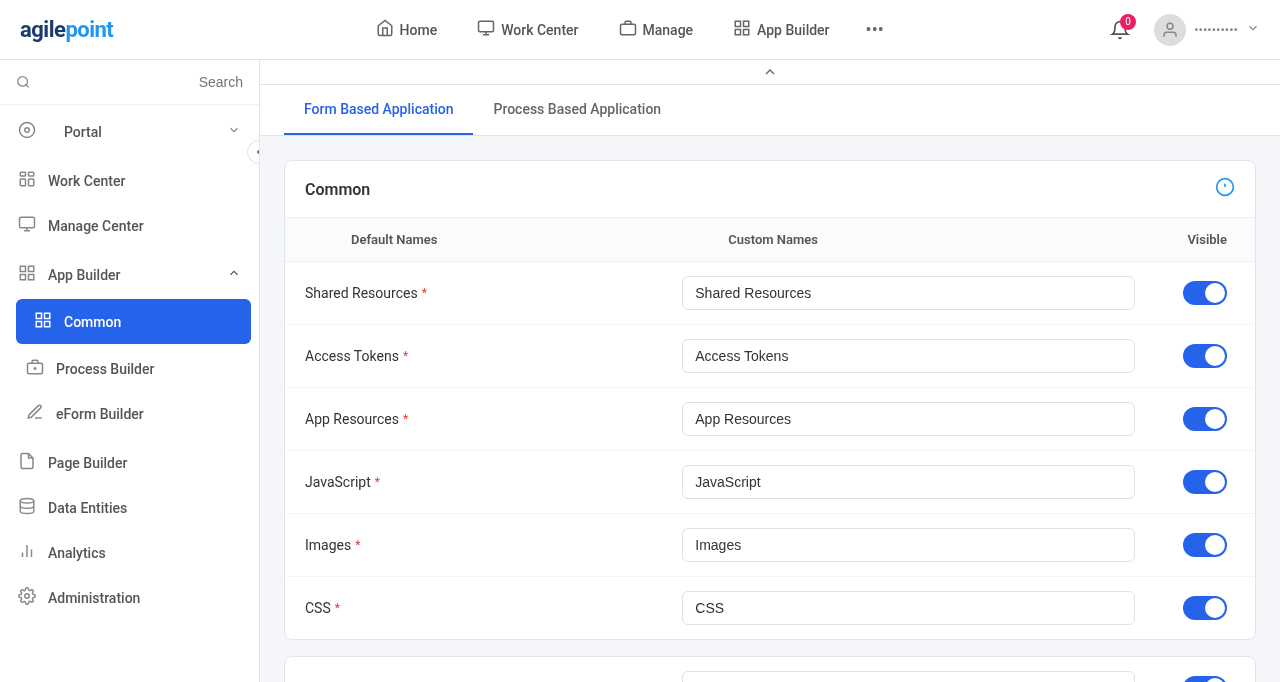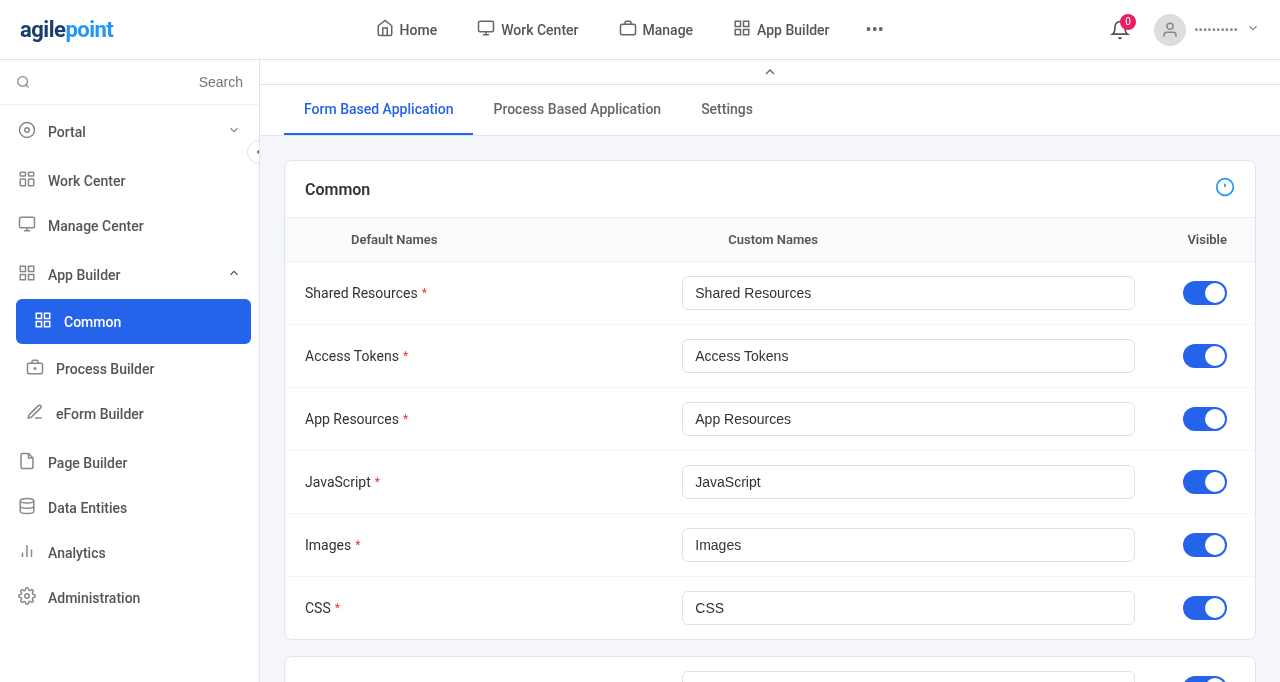--- a/index.html
+++ b/index.html
@@ -331,21 +331,21 @@
     <div class="search-box">
       <svg width="16" height="16" viewBox="0 0 24 24" fill="none" stroke="#888" stroke-width="2">
           <circle cx="11" cy="11" r="8"></circle>
           <line x1="21" y1="21" x2="16.65" y2="16.65"></line>
         </svg>
       <input type="text" placeholder="Search" style="">
     </div>
 
     <div class="sidebar-group">
       <div class="sidebar-group-header">
-        <div style="display:flex;align-items:center;gap:12px;">
+        <div style="display:flex;align-items:center;gap:28px;">
           <span>
             <svg width="18" height="18" viewBox="0 0 24 24" fill="none" stroke="#888" stroke-width="2">
                 <circle cx="12" cy="12" r="10"></circle>
                 <circle cx="12" cy="12" r="3"></circle>
               </svg>
           </span>
           <span>Portal</span>
         </div>
         <span>
           <svg width="14" height="14" viewBox="0 0 24 24" fill="none" stroke="#888" stroke-width="2">
@@ -489,21 +489,20 @@
 
     <div class="top-collapse">
       <svg width="16" height="16" viewBox="0 0 24 24" fill="none" stroke="#666" stroke-width="2">
           <polyline points="18 15 12 9 6 15"></polyline>
         </svg>
     </div>
 
     <div class="tabs-bar">
       <div class="tab active">Form Based Application</div>
       <div class="tab">Process Based Application</div>
-      <div class="tab">Settings</div>
     </div>
 
     <div class="content-area">
 
       <div class="card">
         <div class="card-header">
           <span class="card-title">Common</span>
           <span class="info-icon">
             <svg width="20" height="20" viewBox="0 0 24 24" fill="none" stroke="#2196f3" stroke-width="2">
                 <circle cx="12" cy="12" r="10"></circle>

